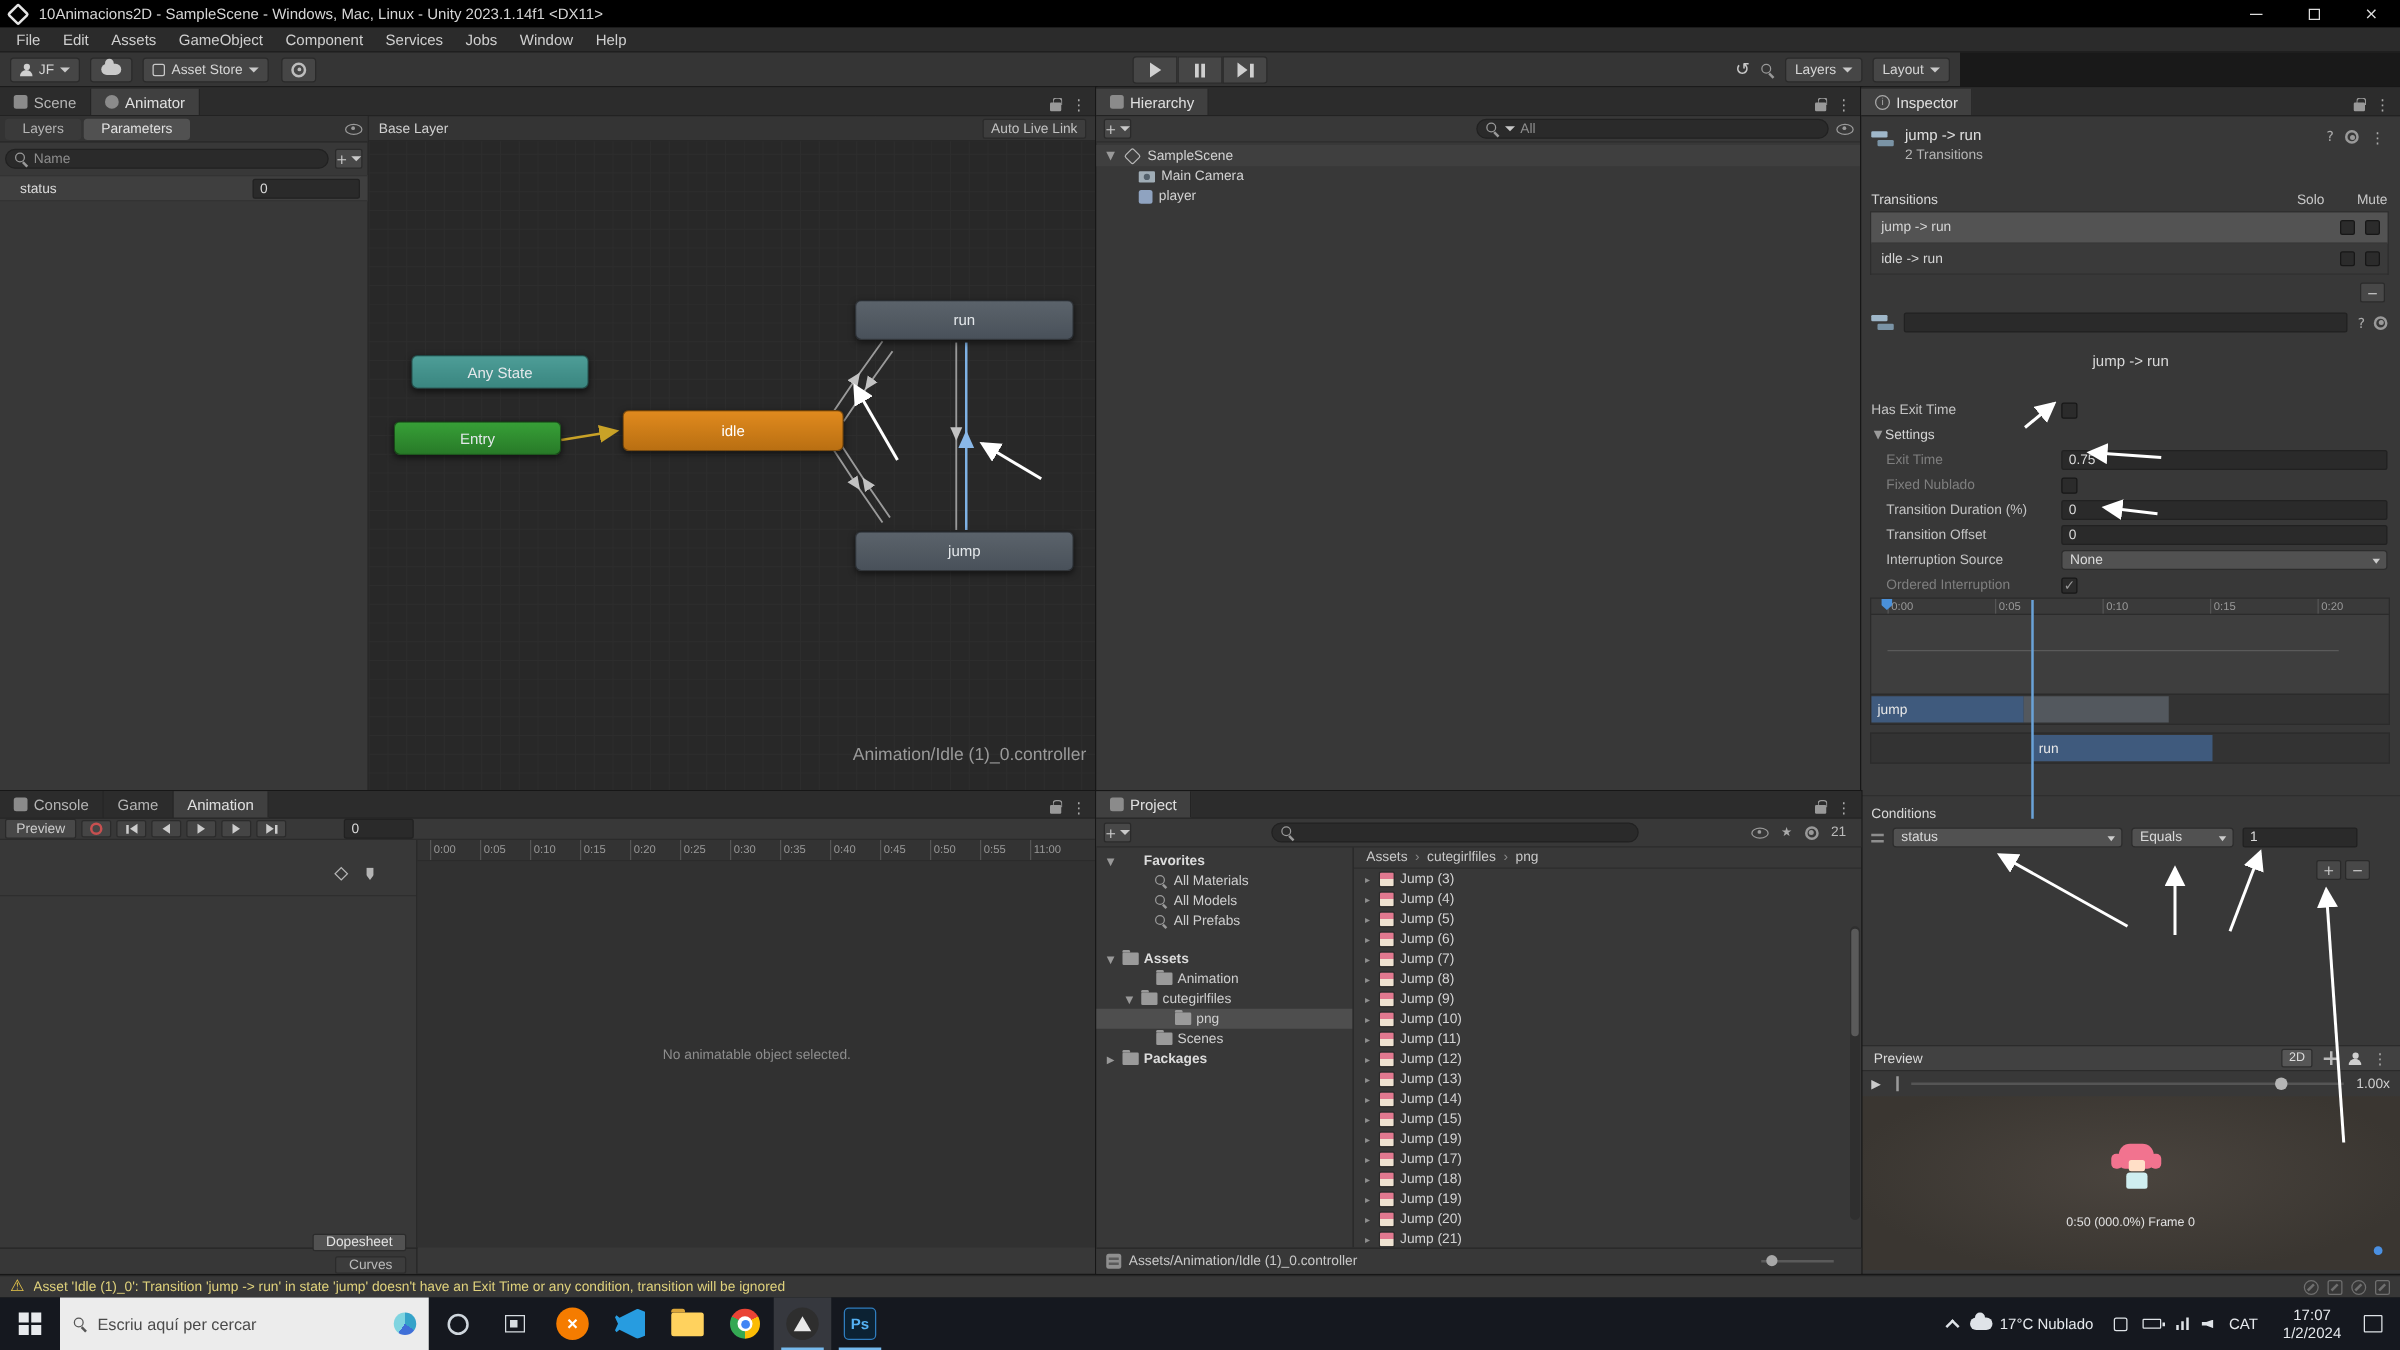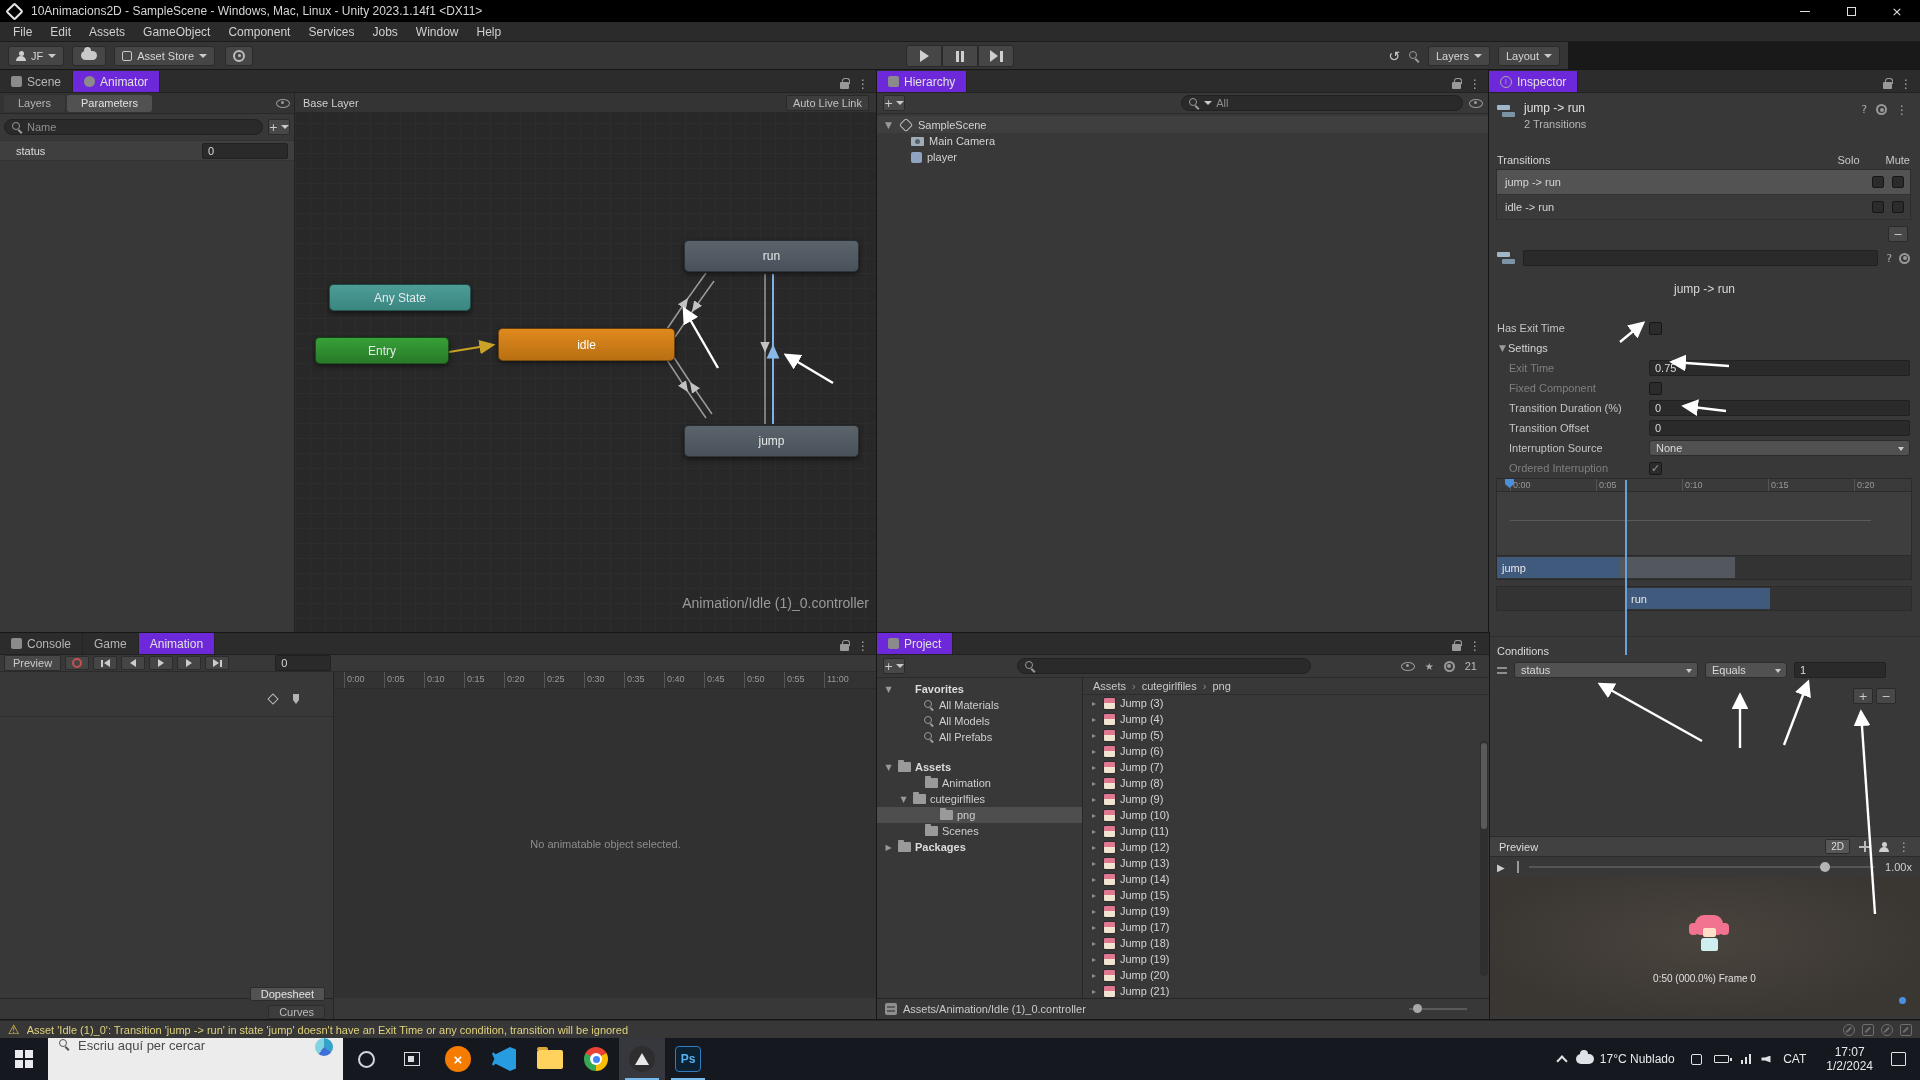--- a/index.html
+++ b/index.html
@@ -40,21 +40,21 @@
 .tri{width:0;height:0;border-left:9px solid #cfcfcf;border-top:6px solid transparent;border-bottom:6px solid transparent;}
 .pbar{width:3px;height:11px;background:#cfcfcf;}
 .mag{width:12px;height:12px;position:relative;flex:none;}
 .mag::before{content:"";position:absolute;left:1px;top:1px;width:6px;height:6px;border:1.5px solid #9a9a9a;border-radius:50%;}
 .mag::after{content:"";position:absolute;left:8px;top:8px;width:4.5px;height:1.6px;background:#9a9a9a;transform:rotate(45deg);transform-origin:0 0;}
 
 
 .panel{position:absolute;background:#383838;box-shadow:0 0 0 1px #171717;}
 .tabstrip{position:absolute;left:0;right:0;top:0;height:23px;background:#2c2c2c;border-bottom:1px solid #222;display:flex;align-items:flex-end;}
 .ptab{height:21px;display:flex;align-items:center;gap:5px;padding:0 11px;background:#2c2c2c;color:#b5b5b5;font-size:12px;border-right:1px solid #242424;}
-.ptab.active{background:#6d28d9;color:#e0e0e0;}
+.ptab.active{background:#404040;color:#e0e0e0;}
 .tabico{width:11px;height:11px;background:#8b8b8b;border-radius:2px;flex:none;}
 .strip-right{margin-left:auto;display:flex;align-items:center;gap:8px;padding:0 8px 3px 0;}
 .ic-lock{width:9px;height:7px;background:#999;border-radius:1px;position:relative;margin-top:4px;}
 .ic-lock::before{content:"";position:absolute;left:1.5px;top:-4px;width:6px;height:5px;border:1.5px solid #999;border-bottom:none;border-radius:3px 3px 0 0;}
 .kebab{color:#aaa;font-size:12px;line-height:10px;}
 .searchbox{background:#2a2a2a;border:1px solid #212121;border-radius:8px;height:16px;display:flex;align-items:center;gap:4px;padding:0 6px;color:#8e8e8e;}
 .tfield{background:#2a2a2a;border:1px solid #212121;border-radius:2px;height:16px;display:flex;align-items:center;padding:0 5px;color:#dadada;}
 .ddown{background:#515151;border:1px solid #2c2c2c;border-radius:3px;height:16px;display:flex;align-items:center;padding:0 16px 0 6px;color:#dadada;position:relative;}
 .ddown::after{content:"";position:absolute;right:5px;top:6px;border-left:3.5px solid transparent;border-right:3.5px solid transparent;border-top:4px solid #ccc;}
 .cbx{width:13px;height:13px;background:#2b2b2b;border:1px solid #171717;border-radius:2px;position:relative;flex:none;}
@@ -184,21 +184,21 @@
 #status-msg{color:#e0d27c;white-space:nowrap;overflow:hidden;flex:1;}
 .warn-ic{color:#e6c54a;font-size:13px;line-height:13px;font-family:"DejaVu Sans";}
 .sb-ic{width:12px;height:12px;border:1.5px solid #6f6f6f;border-radius:50%;position:relative;flex:none;}
 .sb-ic::before{content:"";position:absolute;left:1px;top:4px;width:7px;height:1.5px;background:#6f6f6f;transform:rotate(-45deg);}
 
 
 #taskbar{position:absolute;left:0;top:1038px;width:1920px;height:42px;background:#15181f;display:flex;align-items:center;}
 #start-btn{width:48px;height:42px;display:flex;align-items:center;justify-content:center;}
 .win-logo{display:grid;grid-template-columns:8px 8px;grid-template-rows:8px 8px;gap:1.5px;}
 .win-logo span{background:#e8eaed;}
-#tb-search{width:295px;height:42px;background:#ececec;display:flex;gap:8px;padding:0 10px;color:#4a4a4a;font-size:13px;}
+#tb-search{width:295px;height:42px;background:#ececec;display:flex;align-items:center;gap:8px;padding:0 10px;color:#4a4a4a;font-size:13px;}
 #tb-search .mag::before{border-color:#555;}
 #tb-search .mag::after{background:#555;}
 .sh-ic{margin-left:auto;width:18px;height:18px;border-radius:50%;background:conic-gradient(#35a3c9 0 35%,#3f6fd8 35% 60%,#7fd4e0 60% 100%);}
 .tb-ic{width:46px;height:42px;display:flex;align-items:center;justify-content:center;position:relative;}
 .cortana{width:17px;height:17px;border:2px solid #cfd6dd;border-radius:50%;}
 .taskview{width:16px;height:14px;border:1.6px solid #d8dde2;position:relative;}
 .taskview::before{content:"";position:absolute;left:3px;top:2.5px;width:6px;height:6px;background:#d8dde2;}
 .xampp{width:26px;height:26px;border-radius:50%;background:#f57c00;color:#fff;font-weight:bold;display:flex;align-items:center;justify-content:center;font-size:15px;}
 .vscode{width:24px;height:24px;background:#279ce0;clip-path:polygon(75% 0,100% 10%,100% 90%,75% 100%,15% 70%,5% 78%,0 72%,10% 50%,0 28%,5% 22%,15% 30%);}
 .folder-win{width:26px;height:19px;background:#ffd25e;border-radius:2px;position:relative;}
@@ -490,21 +490,21 @@
       <span class="fold">▼</span>
       <span style="color:#d4d4d4">Settings</span>
     </div>
     <div class="irow" style="top:289px">
       <span class="ilabel dim" style="padding-left:12px">Exit Time</span>
       <div class="tfield" style="flex:1">
           <span>0.75</span>
         </div>
     </div>
     <div class="irow" style="top:309px">
-      <span class="ilabel dim" style="padding-left:12px">Fixed Component</span>
+      <span class="ilabel dim" style="padding-left:12px">Fixed Nublado</span>
       <span class="cbx"></span>
     </div>
     <div class="irow" style="top:329px">
       <span class="ilabel" style="padding-left:12px">Transition Duration (%)</span>
       <div class="tfield" style="flex:1">
           <span>0</span>
         </div>
     </div>
     <div class="irow" style="top:349px">
       <span class="ilabel" style="padding-left:12px">Transition Offset</span>

